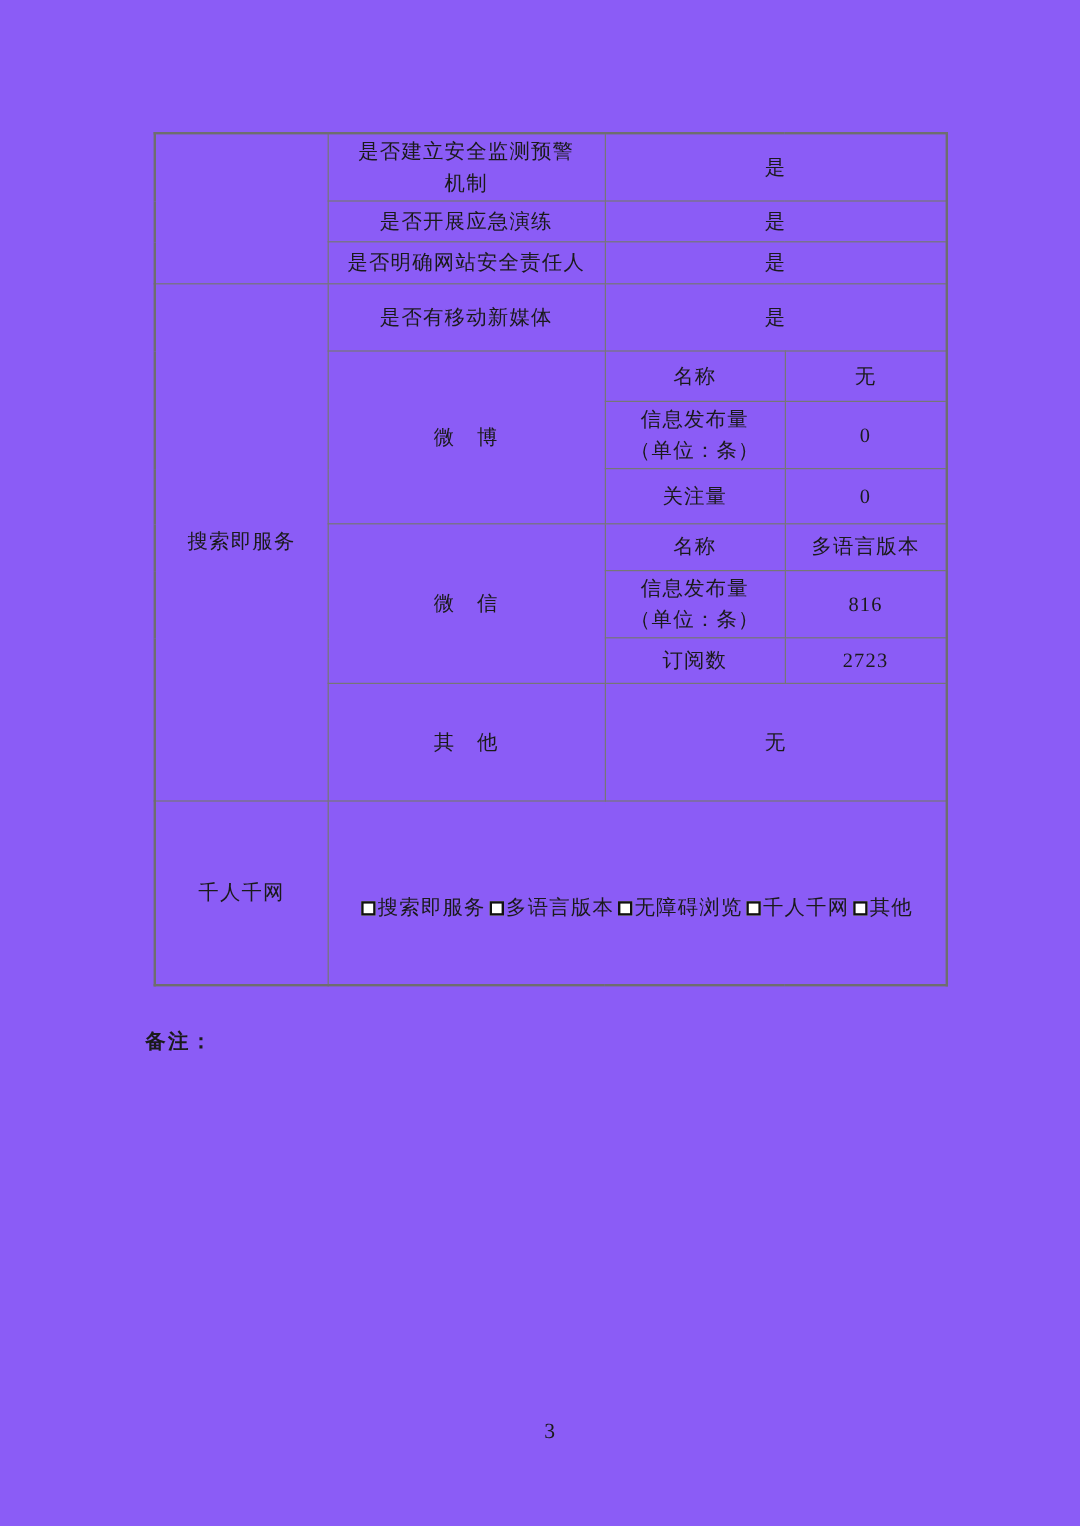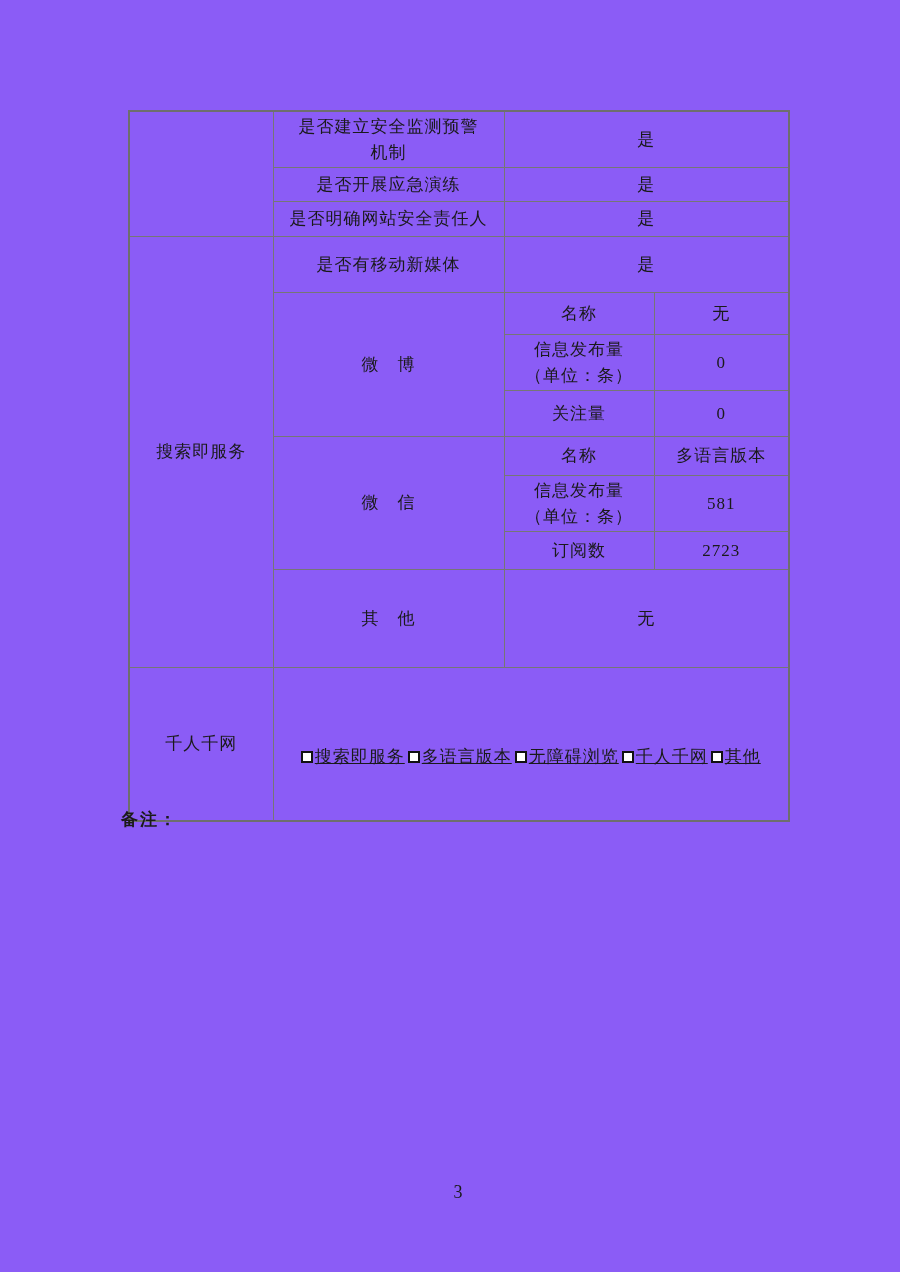--- a/index.html
+++ b/index.html
@@ -39,35 +39,35 @@
   tr.r3  { height: 35px; }
   tr.r4  { height: 56px; }
   tr.r5  { height: 42px; }
   tr.r6  { height: 54px; }
   tr.r7  { height: 46px; }
   tr.r8  { height: 39px; }
   tr.r9  { height: 54px; }
   tr.r10 { height: 38px; }
   tr.r11 { height: 98px; font-family: Liberation Serif, serif; }
   tr.r12 { height: 153px; }
-  .cb-line { white-space: nowrap; letter-spacing: 1px; text-decoration: underline; }
+  .cb-line { white-space: nowrap; letter-spacing: 1px; }
   .cb {
     display: inline-block;
     width: 12px;
     height: 12px;
     border: 2px solid #111111;
     vertical-align: -1px;
     margin: 0 2px 0 3px;
     background: #ffffff;
   }
   .cb-line .cb:first-child { margin-left: 0; }
   .note {
     position: absolute;
     left: 121px;
-    top: 808px;
+    top: 856px;
     font-size: 17px;
     font-weight: 700;
     letter-spacing: 2px;
   }
   .page-number {
     position: absolute;
     left: 0;
     top: 1182px;
     width: 916px;
     text-align: center;
@@ -125,21 +125,21 @@
     </tr>
 
     <tr class="r8">
       <td rowspan="3">微　信</td>
       <td>名称</td>
       <td>多语言版本</td>
     </tr>
     <tr class="r9">
       <td>信息发布量
 （单位：条）</td>
-      <td>581</td>
+      <td>816</td>
     </tr>
     <tr class="r10">
       <td>订阅数</td>
       <td>2723</td>
     </tr>
 
     <tr class="r11">
       <td>其　他</td>
       <td colspan="2">无</td>
     </tr>

